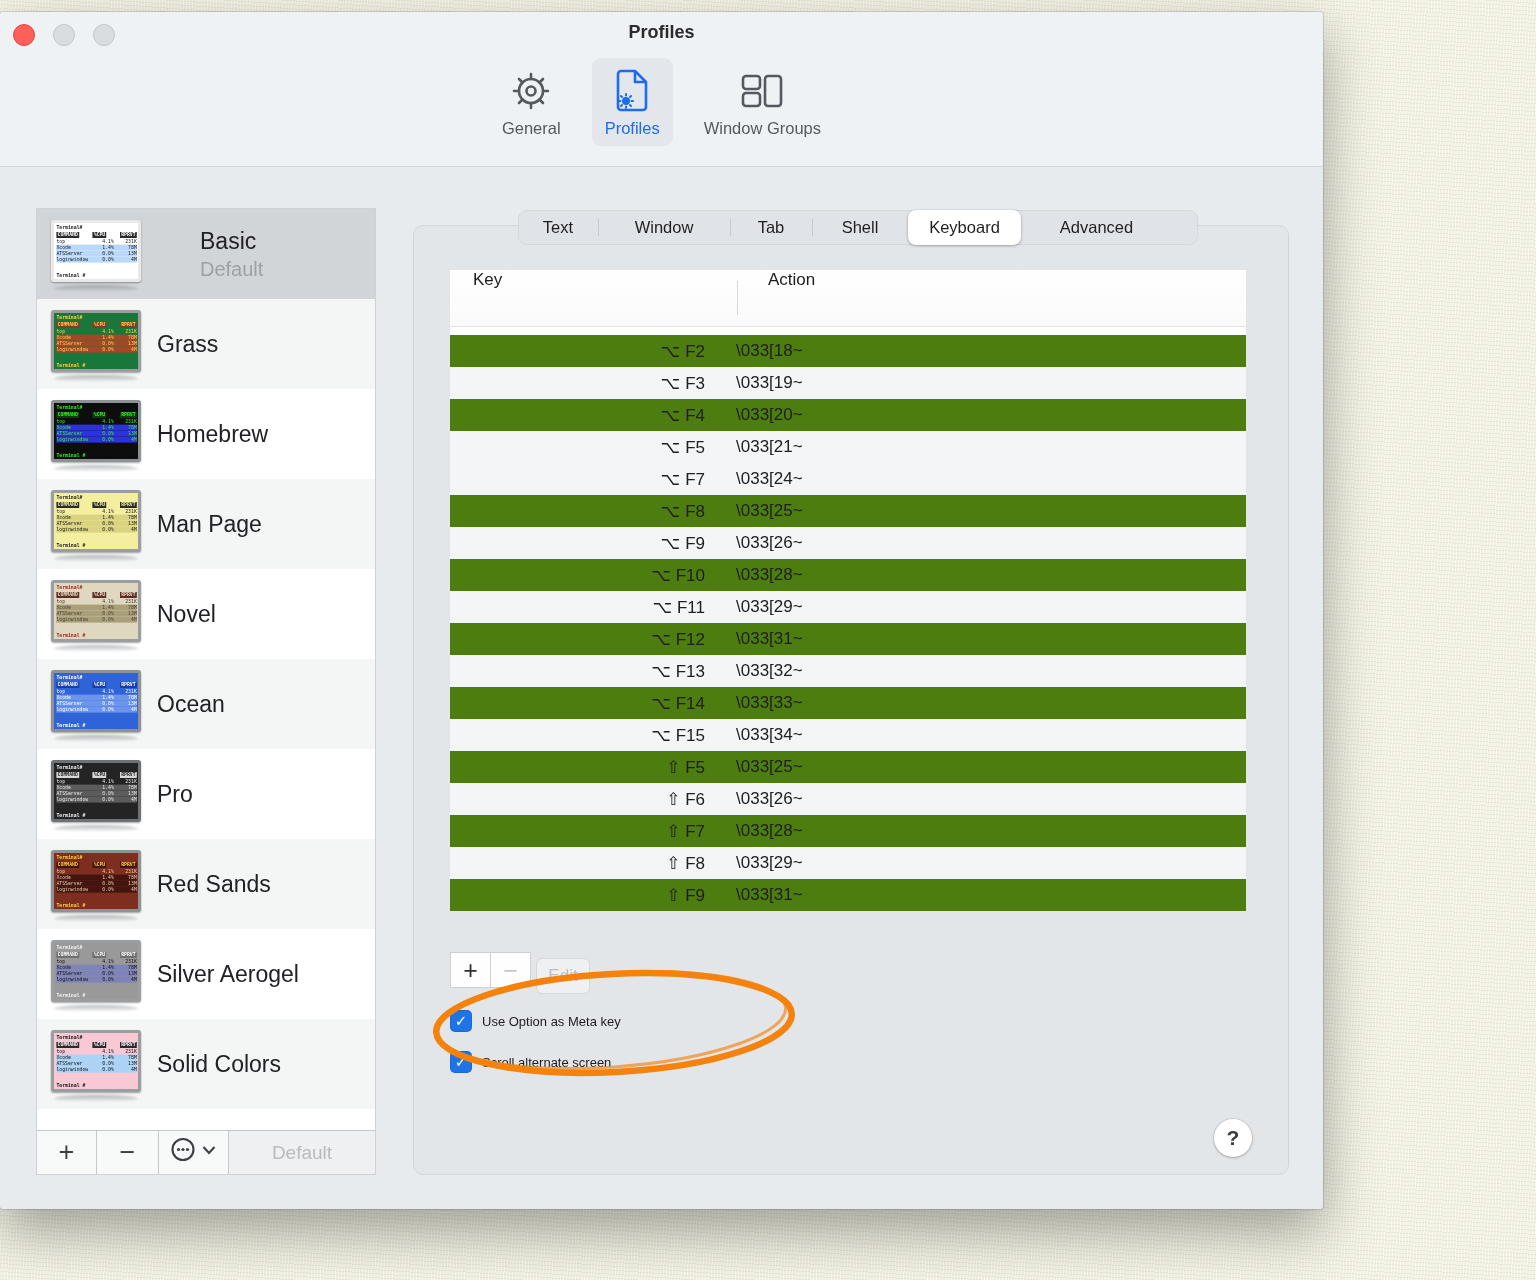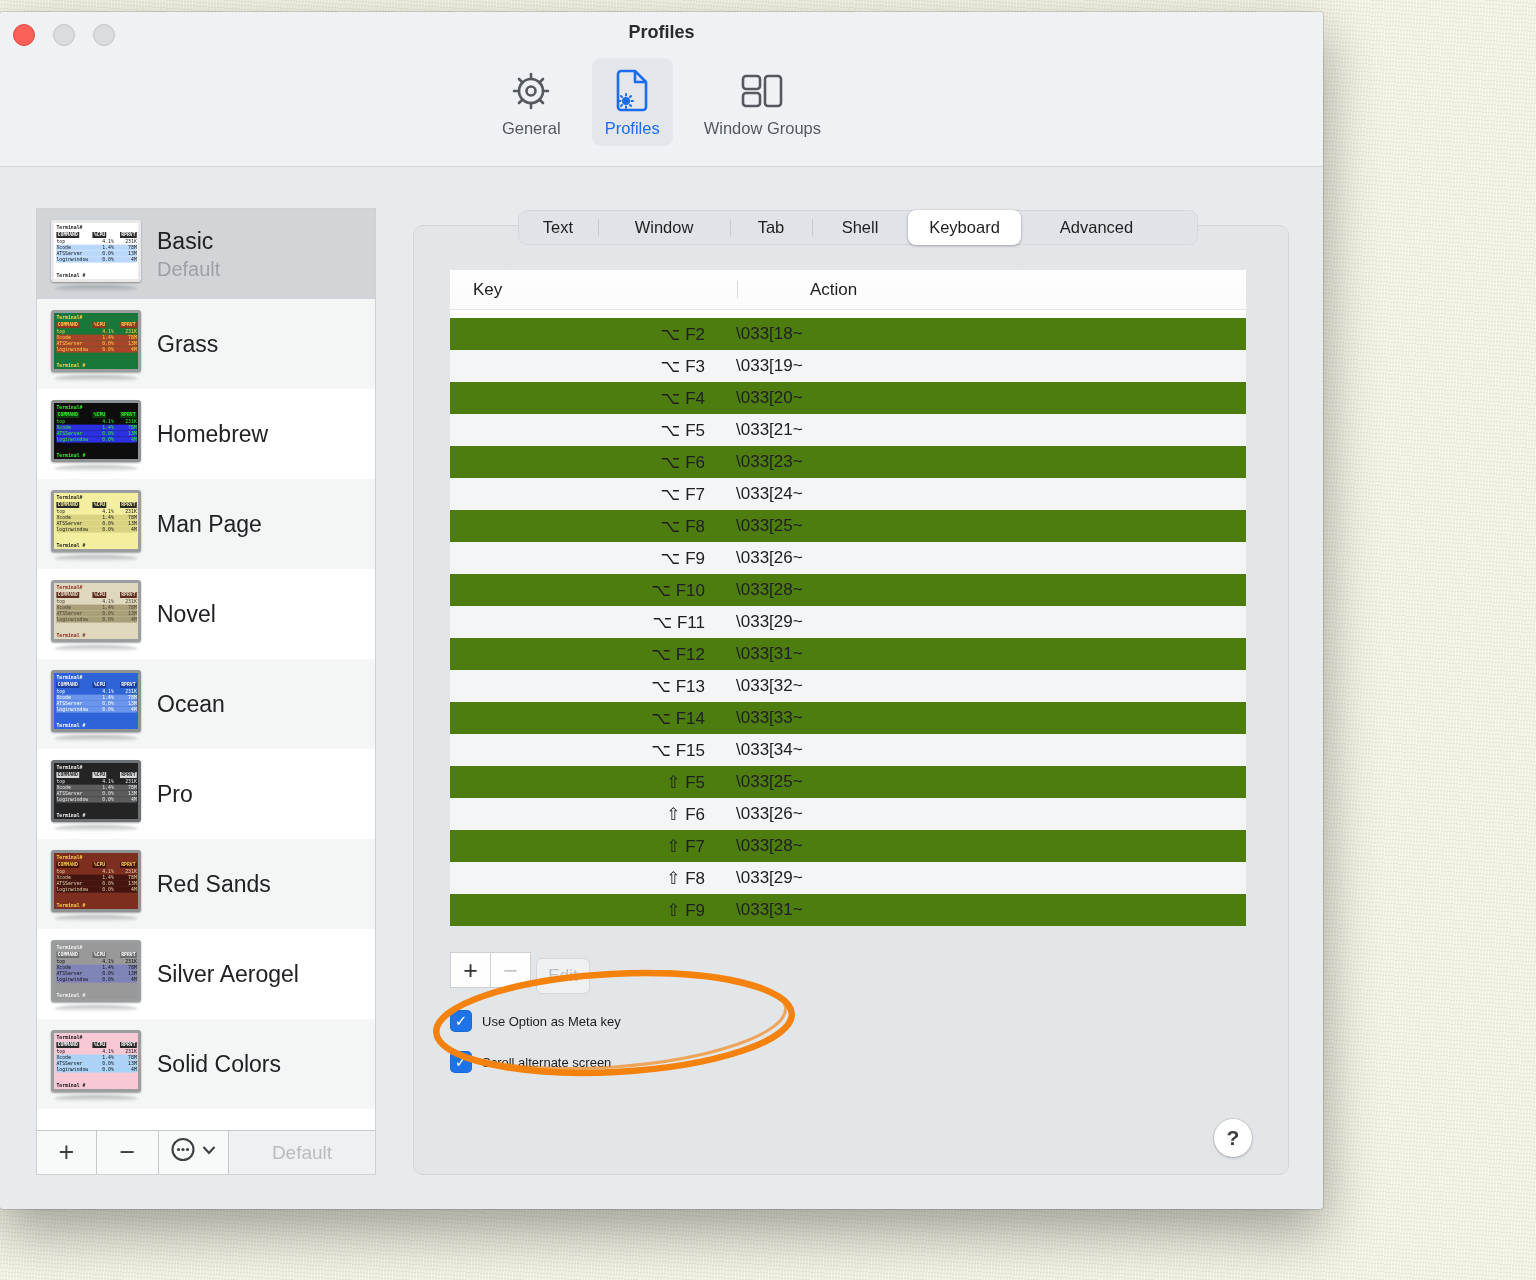--- a/index.html
+++ b/index.html
@@ -34,21 +34,21 @@
   .titem { display:flex; flex-direction:column; align-items:center; gap:5px;
     padding:10px 13px 8px; border-radius:9px; color:#55595f; font-size:16.5px; cursor:default; }
   .titem .ticon { height:46px; display:flex; align-items:center; justify-content:center; }
   .titem.selected { background:#e3e6ea; color:var(--accent,#1b6cef); }
   
   .sidebar { position:absolute; left:36px; top:196px; width:340px; height:967px;
     background:#fff; border:1px solid #cfd2d5; }
   .plist { position:absolute; left:0; top:0; right:0; bottom:44px; overflow:hidden; background:#fff; }
   .pitem { height:90px; position:relative; display:flex; align-items:center; background:#fff; }
   .pitem.odd { background:#f4f5f5; }
-  .pitem.selected { background:#d2d5d8; }
+  .pitem.selected { background:#d2d5d8;padding-left:43px; }
   .thumbwrap { position:absolute; left:14px; top:11px; width:92px; }
   .thumb { width:90px; height:62px; border:3px solid #b7babd; border-radius:3px;
     overflow:hidden; position:relative; background:#fff; box-shadow:0 1px 2px rgba(0,0,0,.35); }
   .mini-in { width:142px; height:96px; transform:scale(.6); transform-origin:0 0;
     font-family:"DejaVu Sans Mono",monospace; font-size:8px; line-height:10px;
     padding:3px 4px; display:flex; flex-direction:column; }
   .mtitle { font-weight:bold; white-space:nowrap; }
   .mhead { display:flex; justify-content:space-between; margin-top:2px; }
   .chip { padding:0 2px; font-weight:bold; white-space:nowrap; }
   .mrows { margin-top:1px; }
@@ -78,22 +78,22 @@
   .tseg:nth-child(1){width:80px} .tseg:nth-child(2){width:132px}
   .tseg:nth-child(3){width:82px} .tseg:nth-child(4){width:96px}
   .tseg:nth-child(5){width:113px} .tseg:nth-child(6){width:151px}
   .tseg:not(:first-child)::before { content:''; position:absolute; left:0; top:9px;
     bottom:9px; width:1px; background:#c7cace; }
   .tseg.selected { background:#fff; border-radius:8px;
     box-shadow:0 1px 3px rgba(0,0,0,.28), 0 0 0 1px rgba(0,0,0,.03); }
   .tseg.selected::before, .tseg.selected + .tseg::before { display:none; }
   
   .ktable { position:absolute; left:450px; top:258px; width:796px; background:#fff; z-index:2; }
-  .thead { height:40px; display:flex; align-items:center; position:relative;
-    background:linear-gradient(#ffffff,#fafafb); border-bottom:1px solid #e4e4e6;gap:42px; }
+  .thead { height:57px; display:flex; position:relative;
+    background:linear-gradient(#ffffff,#fafafb); border-bottom:1px solid #e4e4e6; }
   .thead .hkey { padding-left:23px; width:287px; font-size:17px; }
   .thead .haction { padding-left:31px; font-size:17px; }
   .hdiv { position:absolute; left:287px; top:11px; bottom:11px; width:1px; background:#d8d8da; }
   .tspacer { height:8px; background:#fff; }
   .trow { height:32px; display:flex; align-items:center; font-size:17px; color:#202023; background:#4d7c0f; }
   .trow.alt { background:#f4f5f6; }
   .kcell { width:255px; padding-right:0; text-align:right; }
   .acell { padding-left:31px; }
   
   .sqbtn { position:absolute; width:41px; height:36px; background:#fefefe;
@@ -650,24 +650,20 @@
   <div class="trow">
     <div class="kcell">⌥ F4</div>
     <div class="acell">\033[20~</div>
   </div>
 
   <div class="trow alt">
     <div class="kcell">⌥ F5</div>
     <div class="acell">\033[21~</div>
   </div>
 
-  <div class="trow">
-    <div class="kcell">⌥ F6</div>
-    <div class="acell">\033[23~</div>
-  </div>
 
   <div class="trow alt">
     <div class="kcell">⌥ F7</div>
     <div class="acell">\033[24~</div>
   </div>
 
   <div class="trow">
     <div class="kcell">⌥ F8</div>
     <div class="acell">\033[25~</div>
   </div>

